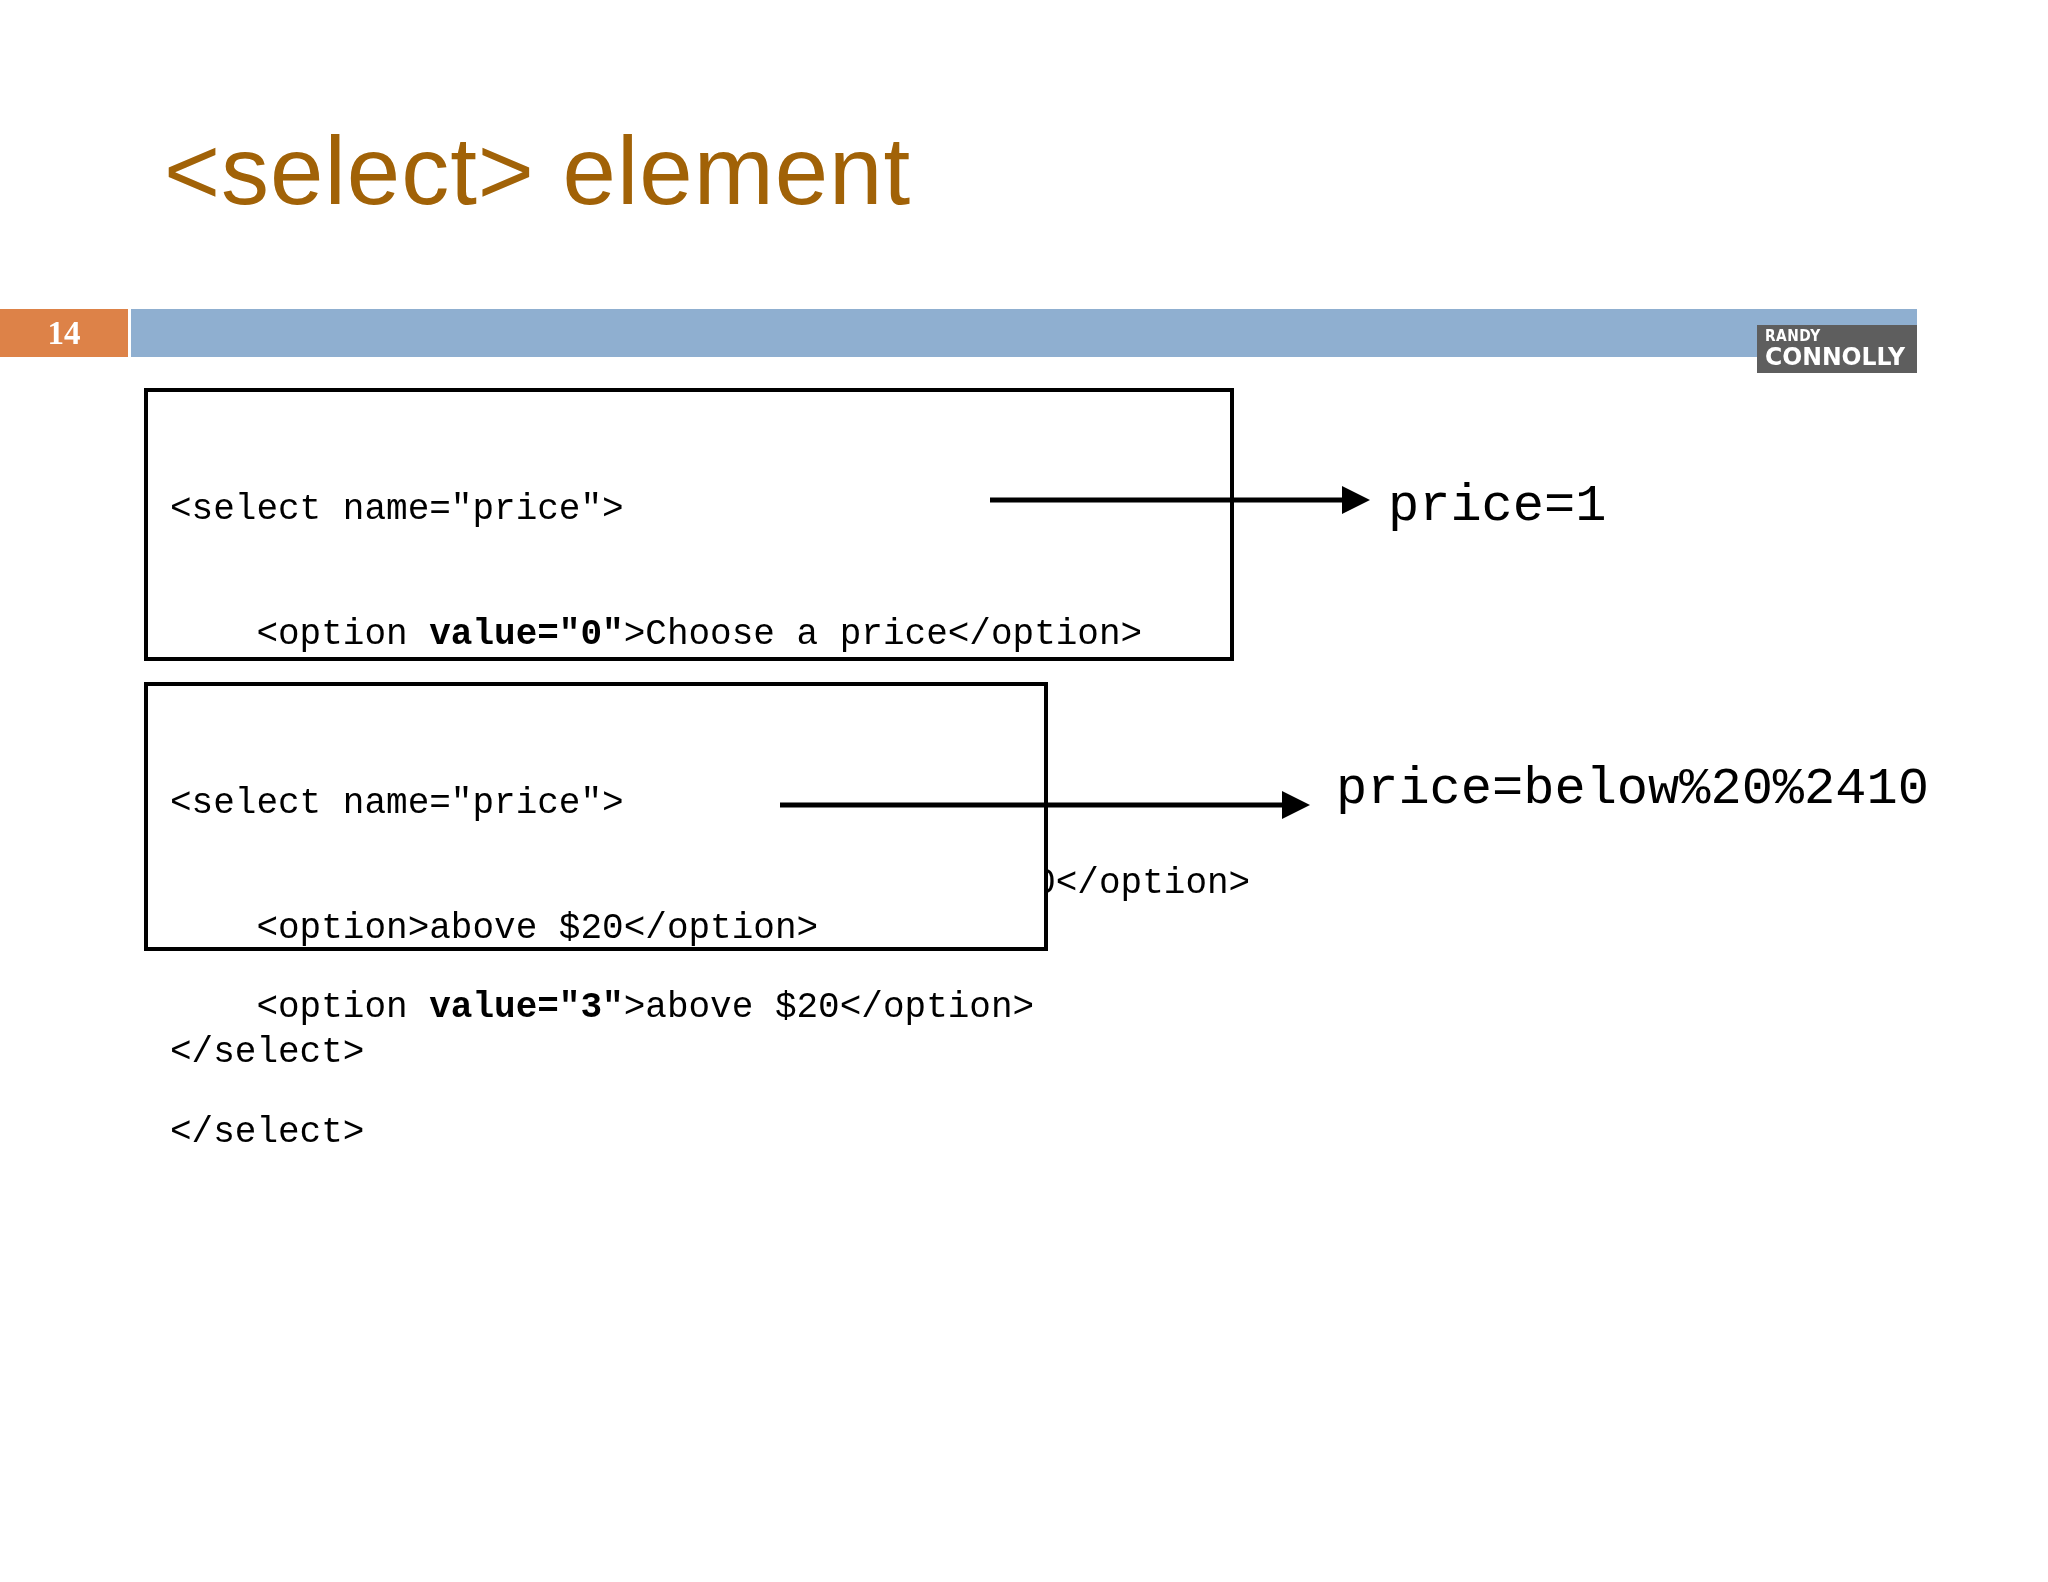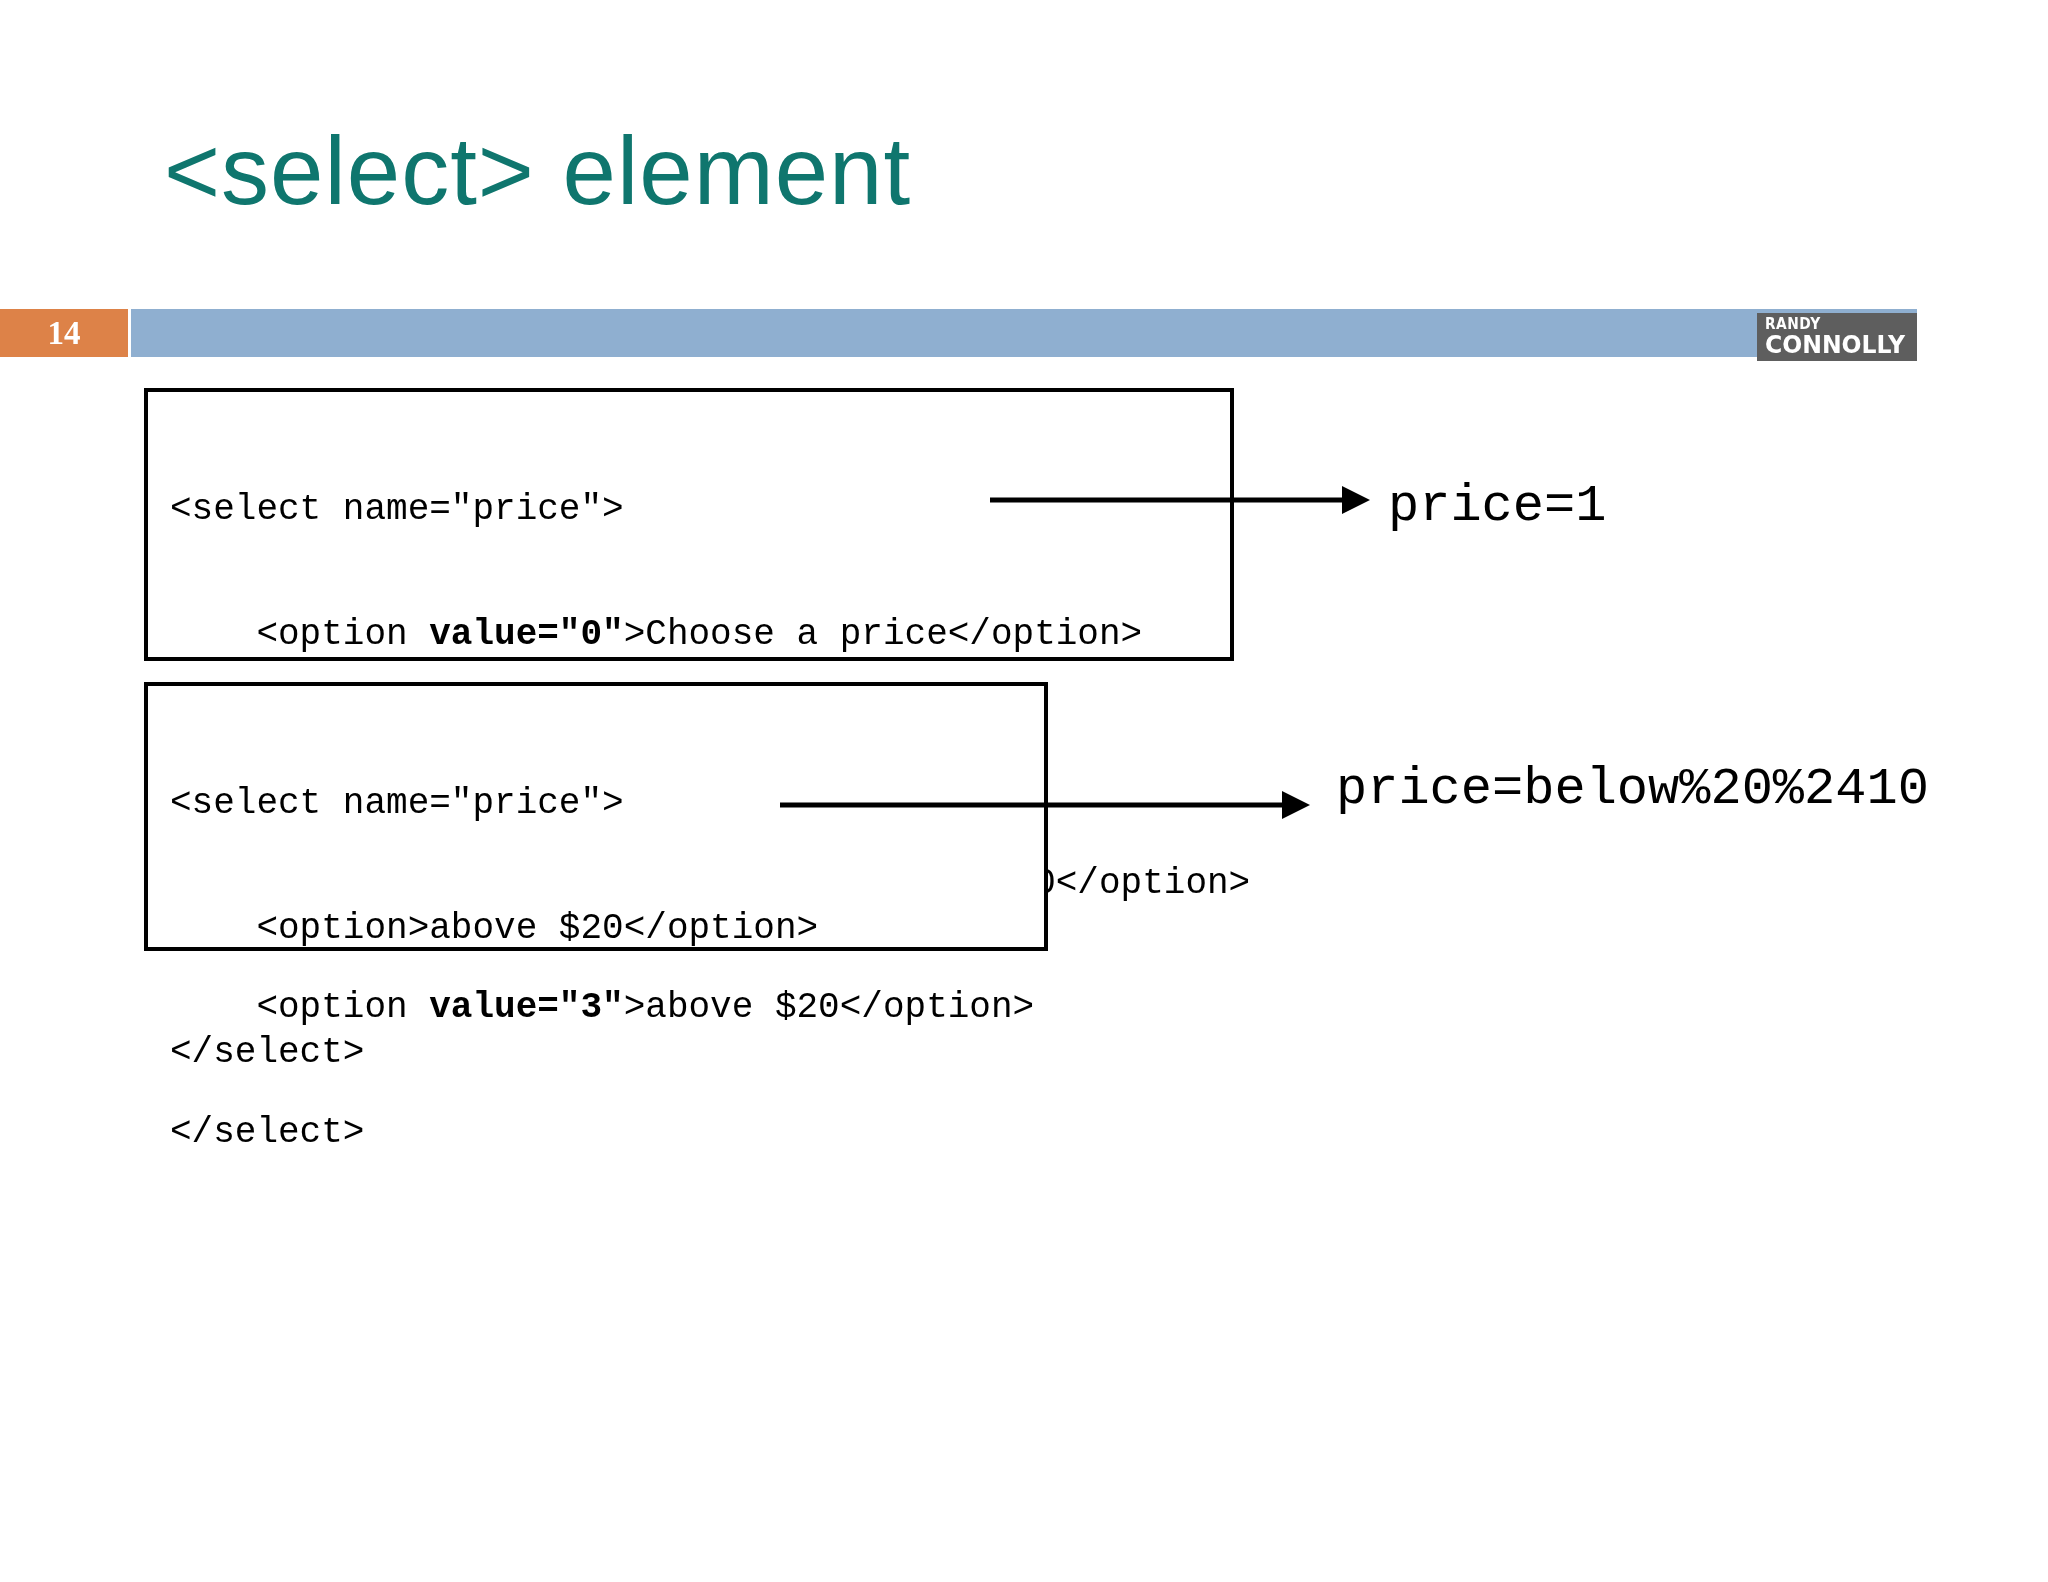--- a/index.html
+++ b/index.html
@@ -17,21 +17,21 @@
 
   
   #slide-title {
     position: absolute;
     left: 164px;
     top: 118px;
     font-family: "Liberation Sans", sans-serif;
     font-size: 96px;
     font-weight: 300;
     letter-spacing: 1px;
-    color: #0f766e;
+    color: #a16207;
     white-space: nowrap;
     line-height: 1.1;
   }
 
   
   #header-band {
     position: absolute;
     left: 0;
     top: 309px;
     width: 2048px;
@@ -59,21 +59,21 @@
     position: absolute;
     left: 131px;
     top: 0;
     width: 1786px;
     height: 48px;
     background: #8FAFD0;
   }
   #brand-logo {
     position: absolute;
     right: 0;
-    top: 4px;
+    top: 16px;
     width: 160px;
     height: 48px;
     background: #5E5E5E;
     display: flex;
     flex-direction: column;
     align-items: stretch;
     justify-content: center;
     padding: 2px 4px 2px 8px;
     box-sizing: border-box;
     overflow: hidden;

